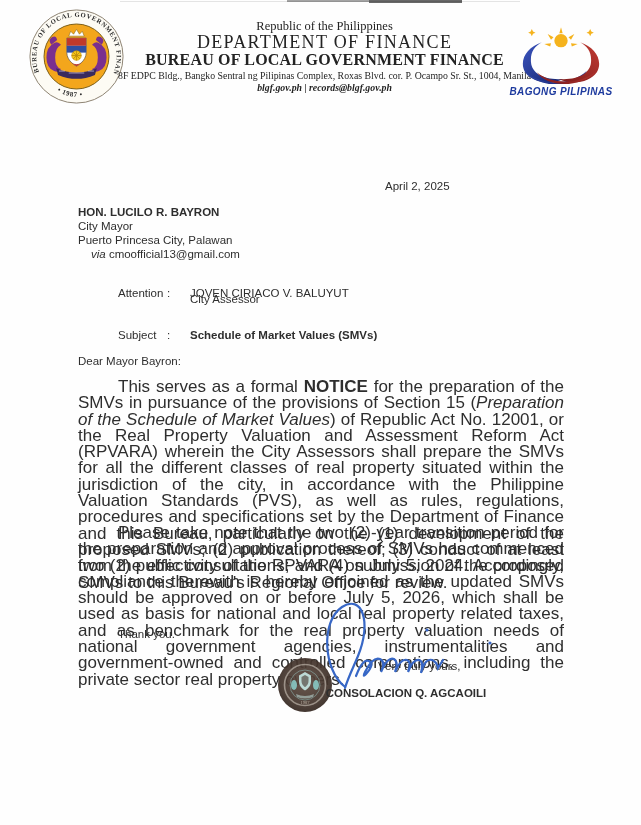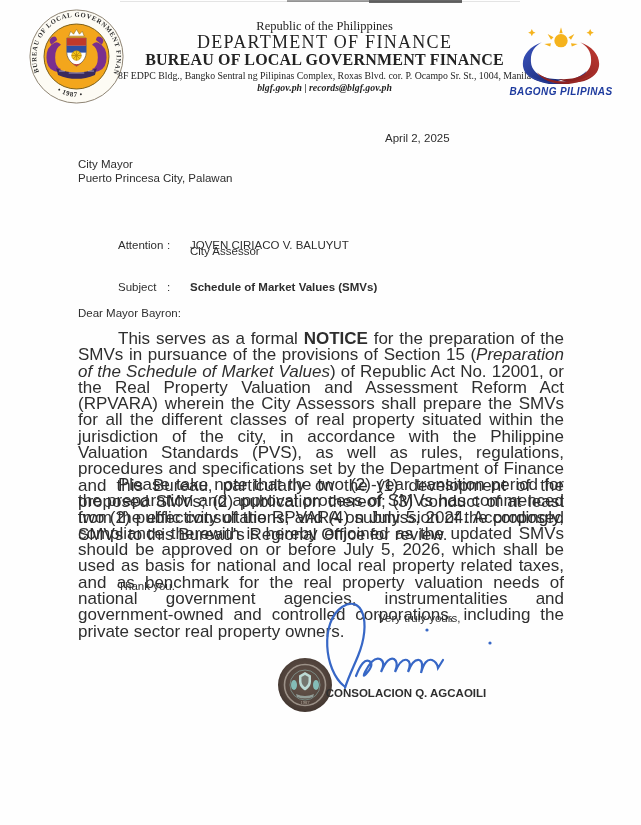--- a/index.html
+++ b/index.html
@@ -25,21 +25,21 @@
   .head-republic { font-size: 12.5px; line-height: 15px; }
   .head-dept { font-size: 18px; line-height: 16px; letter-spacing: 1.3px; }
   .head-bureau { font-size: 16px; line-height: 19px; font-weight: bold; letter-spacing: .2px; }
   .head-address { font-size: 9.8px; line-height: 12px; margin-top: 1px; }
   .head-contact { font-size: 9.8px; line-height: 12px; font-weight: bold; font-style: italic; }
   .bagong { position: absolute; left: 498px; top: 24px; width: 126px; text-align: center; }
   .bagong svg { width: 110px; height: 60px; display: block; margin: 0 auto; }
   .bagong-label { font-size: 10px; font-weight: bold; font-style: italic; color: #1d3a9e; letter-spacing: .4px; margin-top: 2px; white-space: nowrap; }
 
   
-  .abs { position: absolute; }
+  .abs { position: absolute; margin-top: 48px; }
   .fs { font-size: 11.5px; line-height: 14px; }
   .date { left: 385px; top: 131px; }
   .recipient { left: 78px; top: 157px; }
   .recipient div { line-height: 14px; }
   .via-line { padding-left: 13px; }
   .it { font-style: italic; }
   .bd { font-weight: bold; }
 
   .att-label { left: 118px; }
   .att-colon { left: 167px; }
@@ -143,22 +143,24 @@
 
       <path d="M88 22 C 106 28, 116 44, 108 58 C 100 70, 78 74, 62 66 C 84 68, 100 60, 101 46 C 102 34, 97 27, 88 22 Z" fill="url(#bp-red)"></path>
       <path d="M108 56 C 92 72, 54 74, 36 58 C 48 76, 88 78, 108 56 Z" fill="url(#bp-red)"></path>
     </svg>
     <div class="bagong-label">BAGONG PILIPINAS</div>
   </div>
 
   <div class="abs fs date">April 2, 2025</div>
 
   <div class="abs fs recipient">
+    <div class="bd">HON. LUCILO R. BAYRON</div>
     <div>City Mayor</div>
     <div>Puerto Princesa City, Palawan</div>
+    <div class="via-line"><span class="it">via</span><span> cmoofficial13@gmail.com</span></div>
   </div>
 
   <div class="abs fs att-label r1">Attention</div>
   <div class="abs fs att-colon r1">:</div>
   <div class="abs fs att-value r1">JOVEN CIRIACO V. BALUYUT</div>
   <div class="abs fs att-value r2">City Assessor</div>
   <div class="abs fs att-label r3">Subject</div>
   <div class="abs fs att-colon r3">:</div>
   <div class="abs fs att-value r3 bd">Schedule of Market Values (SMVs)</div>
 

